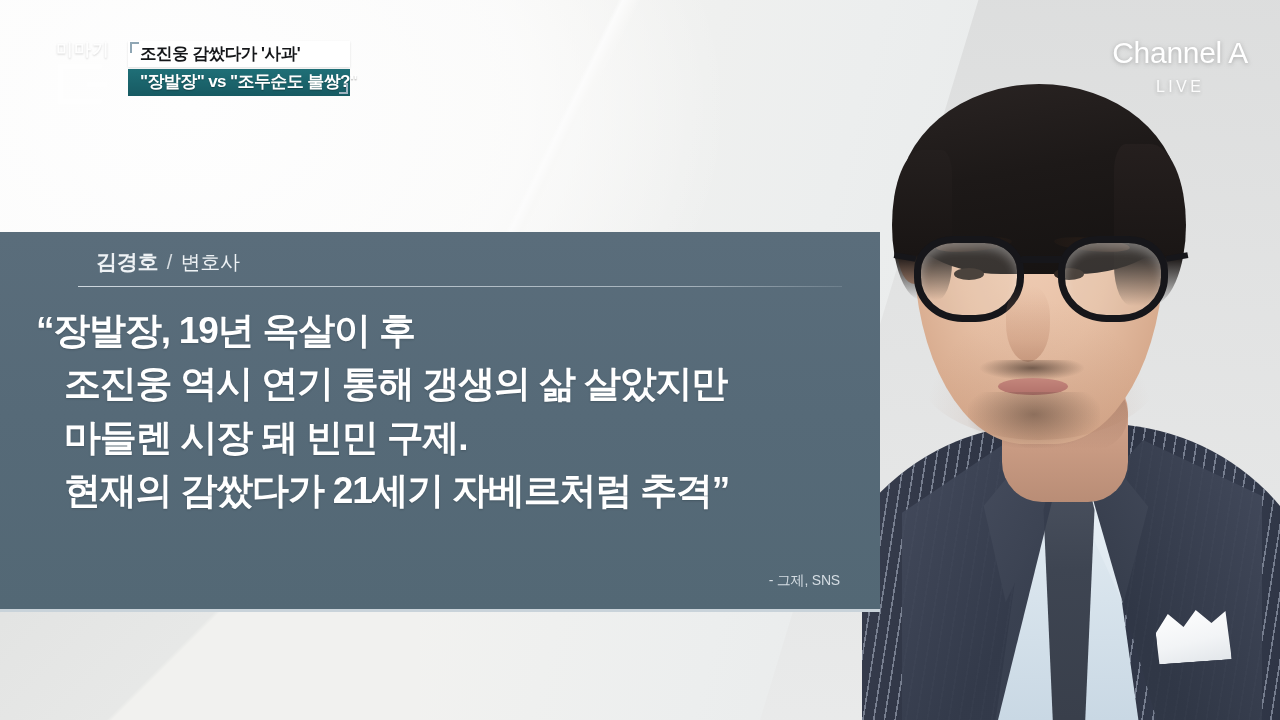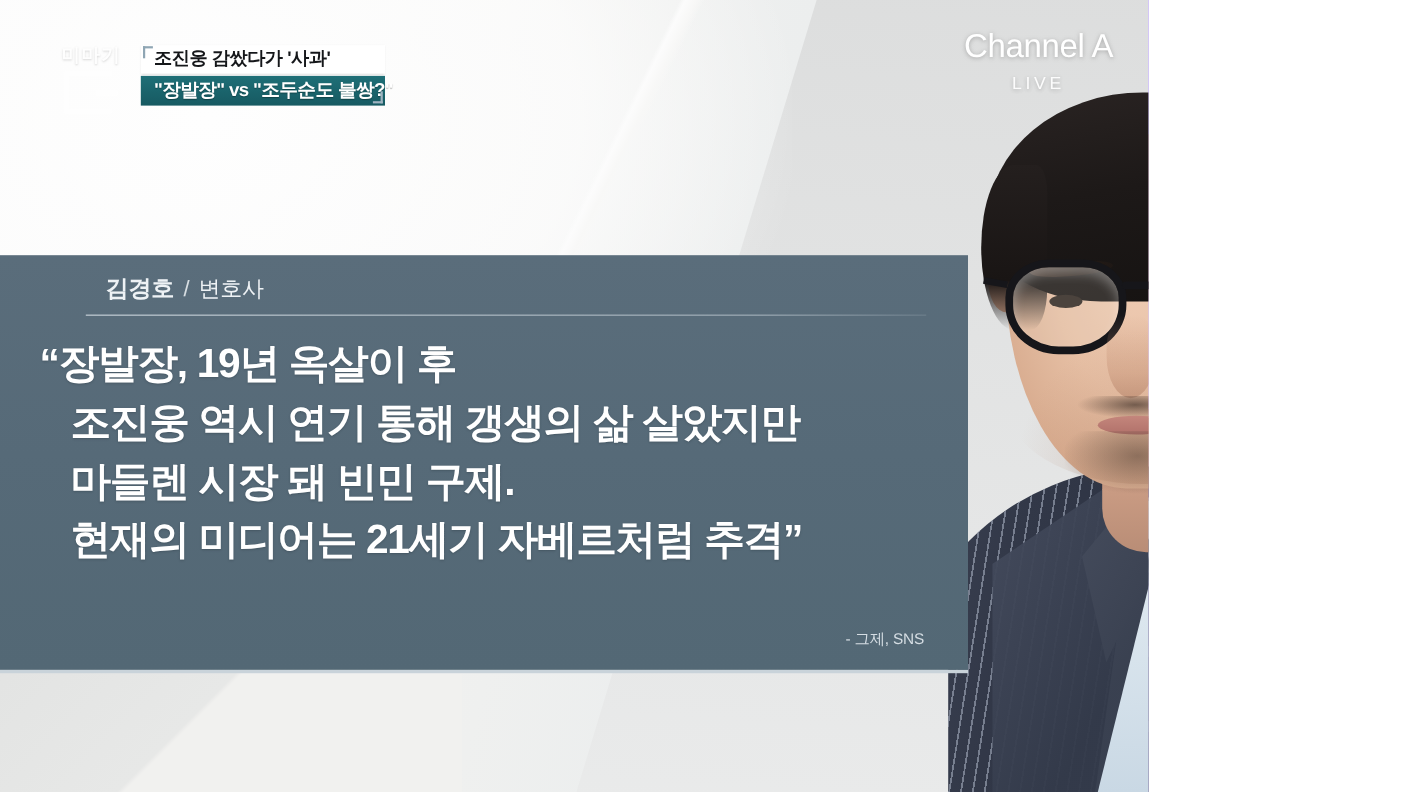--- a/index.html
+++ b/index.html
@@ -5,21 +5,21 @@
   * { box-sizing: border-box; margin: 0; padding: 0; }
   html, body {
     width: 1280px; height: 720px;
     overflow: hidden;
     font-family: "Liberation Sans", "DejaVu Sans", sans-serif;
     background: #ffffff;
   }
 
   #stage {
     position: relative;
-    width: 1044px; height: 720px;
+    width: 1280px; height: 720px;
     overflow: hidden;
     background: #8b5cf6;
   }
 
   
   .bg-base {
     position: absolute; inset: 0;
     background: linear-gradient(105deg, #f7f7f6 0%, #f2f2f0 38%, #eceeee 60%, #e2e4e5 100%);
   }
   .bg-panel-right {
@@ -265,21 +265,21 @@
     position: absolute; left: 2px; top: 1px; width: 9px; height: 11px;
     border-left: 2px solid #8fa6b4; border-top: 2px solid #8fa6b4;
   }
   .hl-bracket-br {
     position: absolute; right: 2px; bottom: 2px; width: 9px; height: 11px;
     border-right: 2px solid #9fb3c0; border-bottom: 2px solid #9fb3c0;
   }
 
   
   #brand {
-    position: absolute; right: 32px; top: 28px;
+    position: absolute; right: 32px; top: 38px;
     text-align: center; color: #ffffff;
     text-shadow: 0 1px 4px rgba(120,120,120,.55);
   }
   #brand .brand-name {
     font-size: 30px; font-weight: 400; letter-spacing: -.3px; line-height: 1;
     white-space: nowrap;
   }
   #brand .brand-live {
     margin-top: 10px;
     font-size: 16px; font-weight: 400; letter-spacing: 3.4px;
@@ -404,19 +404,19 @@
       <span class="spk-name">김경호</span>
       <span class="spk-sep">/</span>
       <span class="spk-role">변호사</span>
     </div>
     <div id="speaker-rule"></div>
 
     <div id="quote-lines">
       <div class="q-line l1">“장발장, 19년 옥살이 후</div>
       <div class="q-line l3">조진웅 역시 연기 통해 갱생의 삶 살았지만</div>
       <div class="q-line l2">마들렌 시장 돼 빈민 구제.</div>
-      <div class="q-line l4">현재의 미디어는 21세기 자베르처럼 추격”</div>
+      <div class="q-line l4">현재의 감쌌다가 21세기 자베르처럼 추격”</div>
     </div>
 
     <div id="quote-source">- 그제, SNS</div>
   </div>
 
 </div>
 
 </body></html>

